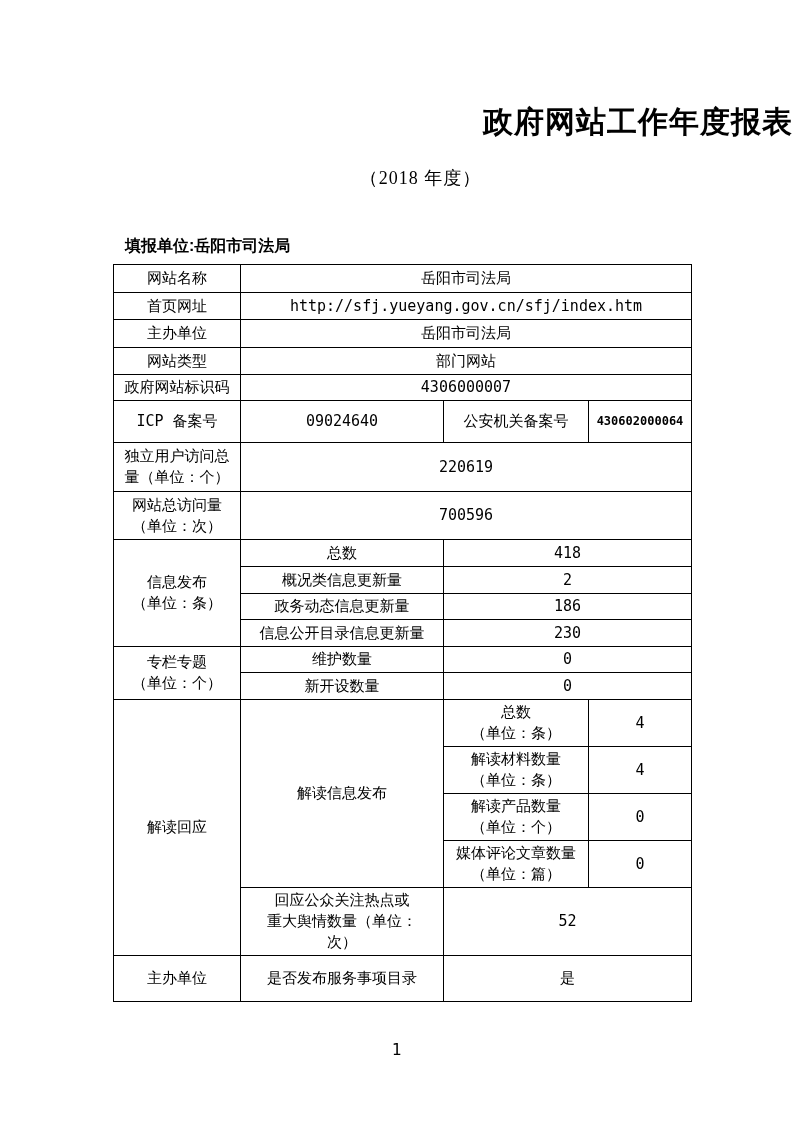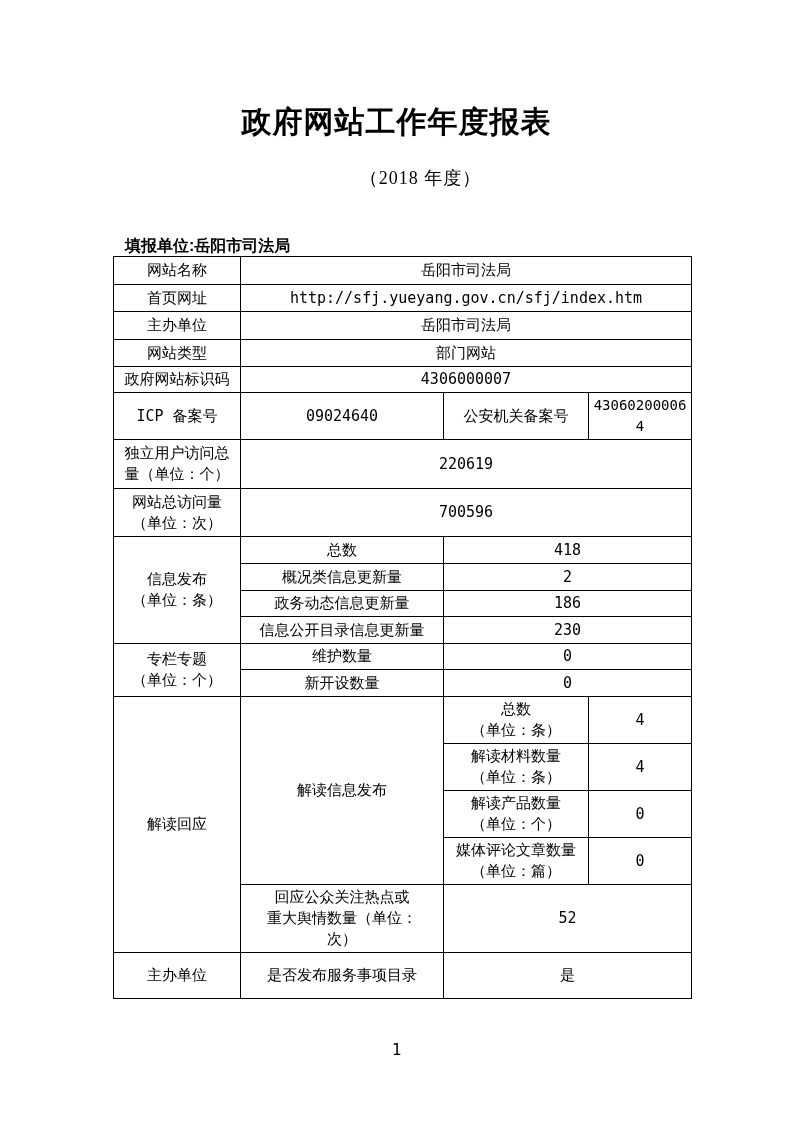--- a/index.html
+++ b/index.html
@@ -2,47 +2,47 @@
 <html><head>
 <meta charset="utf-8">
 <style>
   html,body{margin:0;padding:0;}
   body{
     width:793px;height:1122px;position:relative;overflow:hidden;
     background:#ffffff;color:#000;
     font-family:"Liberation Serif","DejaVu Serif",serif;
   }
   .doc-title{
-    position:absolute;left:0;right:0;top:102px;text-align:center;
+    position:absolute;left:0;right:0;top:102px;text-align:right;
     font-family:"Liberation Sans","DejaVu Sans",sans-serif;
     font-weight:bold;font-size:30px;letter-spacing:1px;
   }
   .doc-subtitle{
     position:absolute;left:0;right:0;top:166px;text-align:center;
     font-size:18px;letter-spacing:1px;padding-left:48px;
   }
   .report-unit{
     position:absolute;left:125px;top:236px;
     font-family:"Liberation Sans","DejaVu Sans",sans-serif;
     font-weight:bold;font-size:16px;
   }
   table.report{
-    position:absolute;left:113px;top:256px;width:578px;
+    position:absolute;left:113px;top:264px;width:578px;
     border-collapse:collapse;table-layout:fixed;
     font-size:15px;
     font-family:"DejaVu Sans Mono","Liberation Serif",serif;
   }
   table.report td{
     border:1px solid #000;
     text-align:center;vertical-align:middle;
     padding:2px 4px;line-height:21px;
     white-space:pre-line;word-break:break-all;
     overflow:hidden;
   }
-  td.police-val{font-size:14px;padding:2px 2px;}
+  td.police-val{font-size:12px;padding:2px 2px;font-weight:bold;}
   td.service-group{vertical-align:bottom;padding-bottom:6px;}
   .page-number{
     position:absolute;left:0;right:0;top:1040px;text-align:center;
     font-size:16px;font-family:"DejaVu Sans Mono","Liberation Serif",serif;
   }
 </style>
 </head>
 <body>
 
 <div class="doc-title">政府网站工作年度报表</div>

